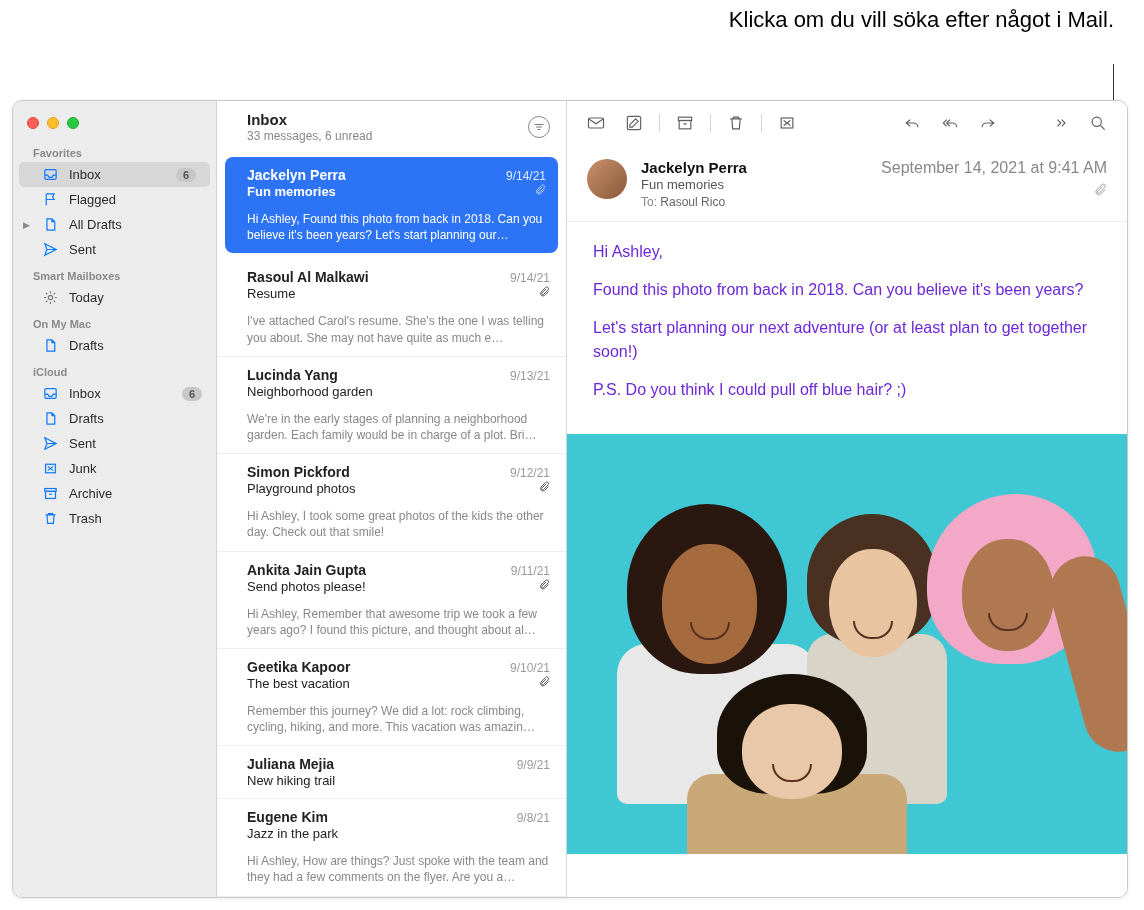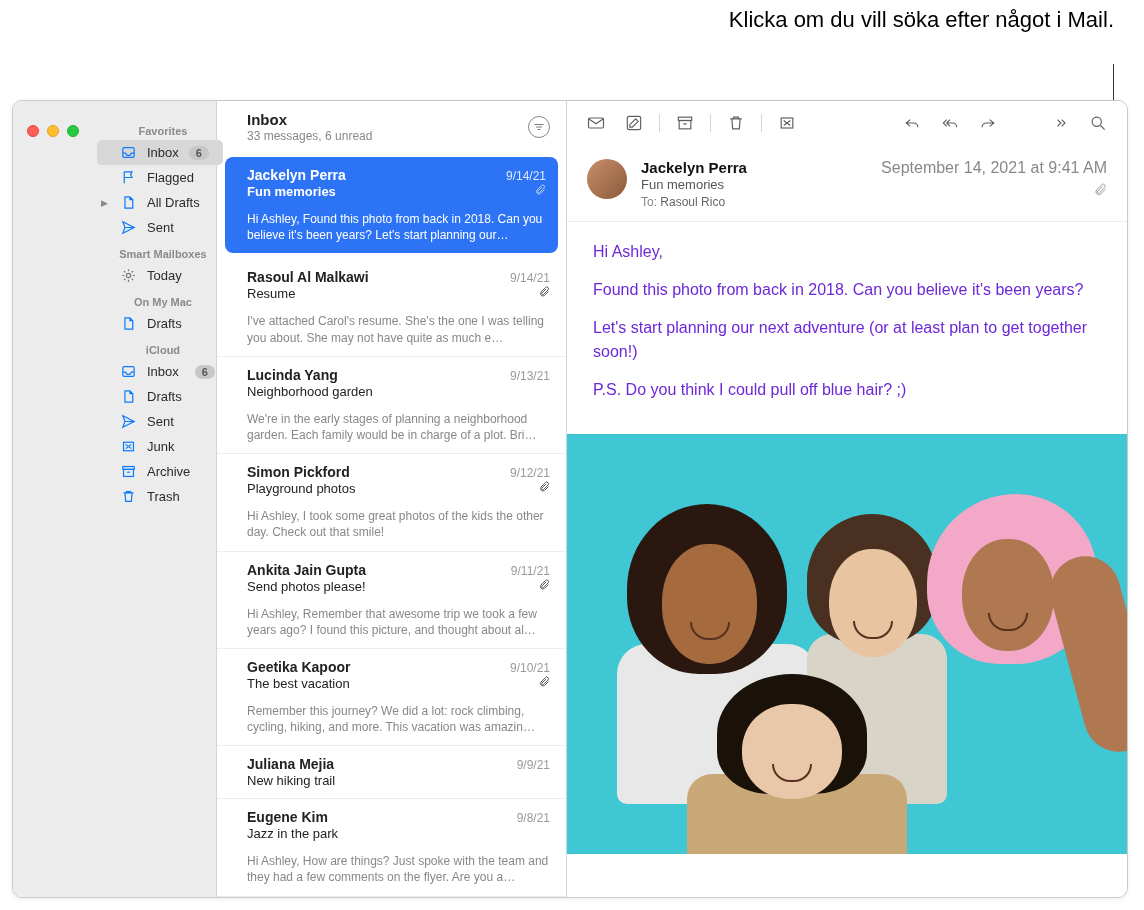--- a/index.html
+++ b/index.html
@@ -40,23 +40,22 @@
     background: #fff;
     box-shadow: 0 1px 4px rgba(0,0,0,0.08);
   }
 
   
   .sidebar {
     width: 204px;
     background: #ececec;
     border-right: 1px solid #d4d4d4;
     display: flex;
-    flex-direction: row;
-    padding-top: 16px;
-    text-align: center;
+    flex-direction: column;
+    padding-top: 8px;
   }
   .traffic {
     display: flex;
     gap: 8px;
     padding: 8px 12px 10px 14px;
   }
   .traffic span {
     width: 12px; height: 12px; border-radius: 50%;
   }
   .t-close{background:#ff5f57;border:1px solid #e14640;}

